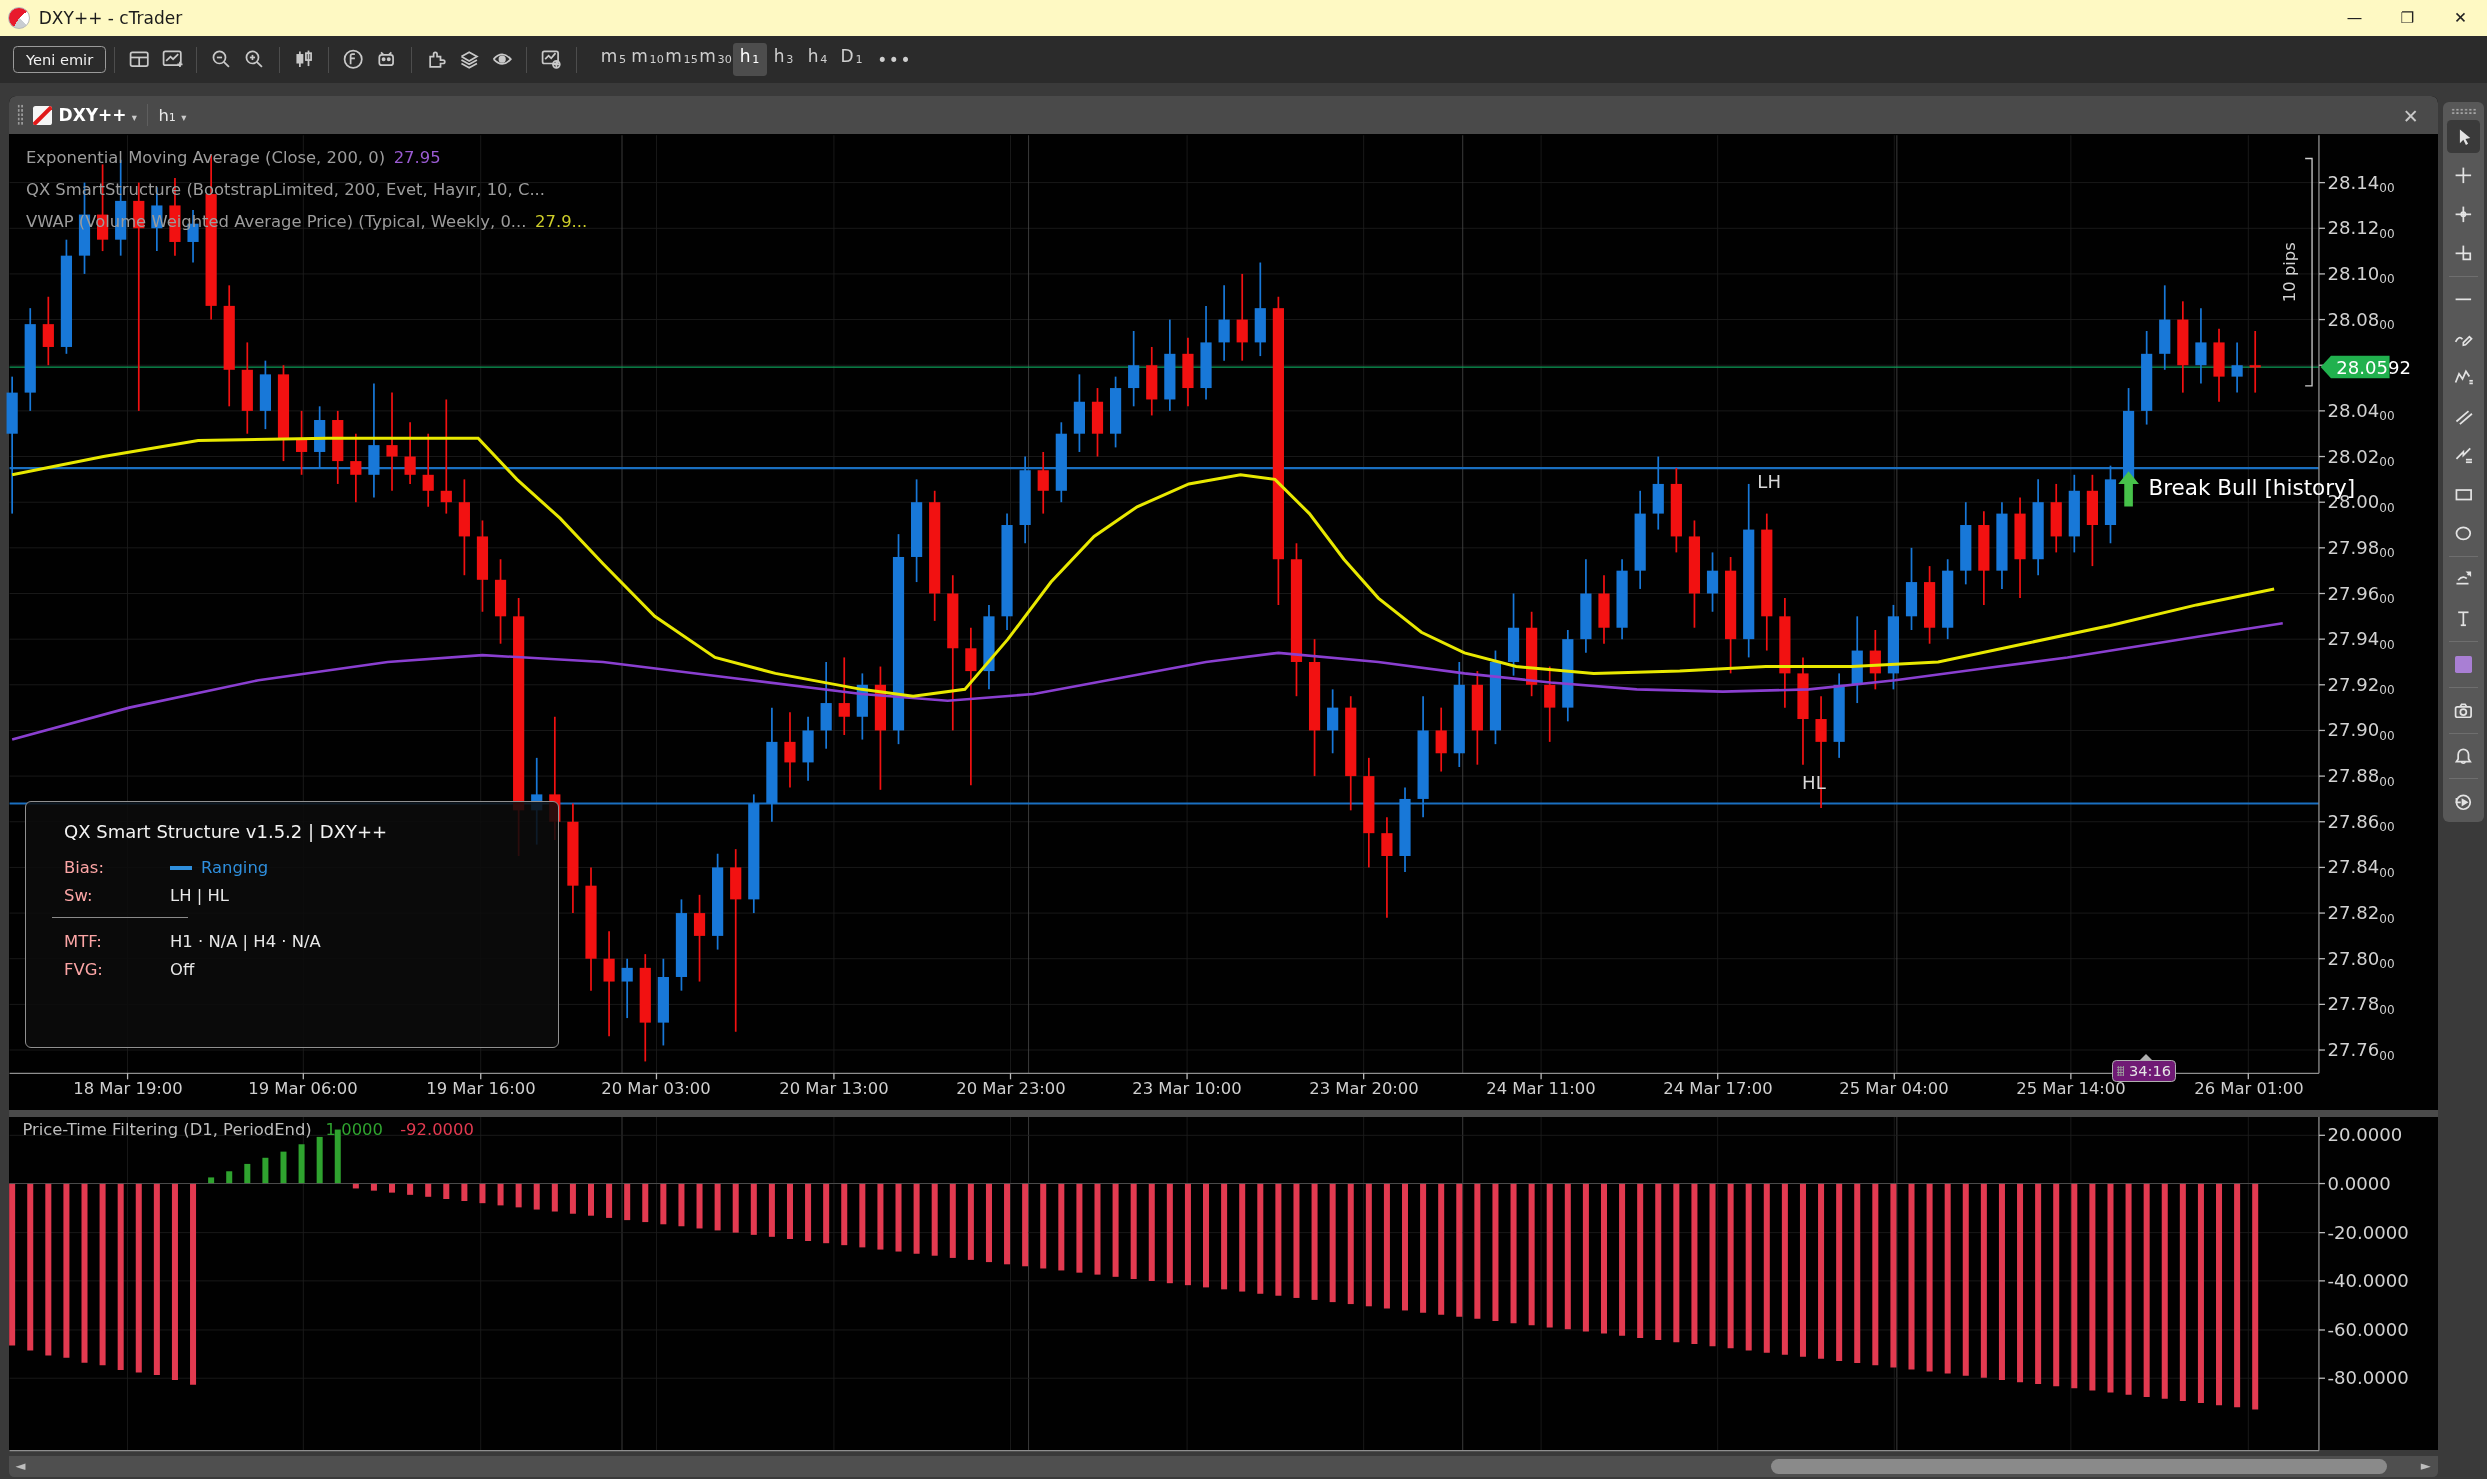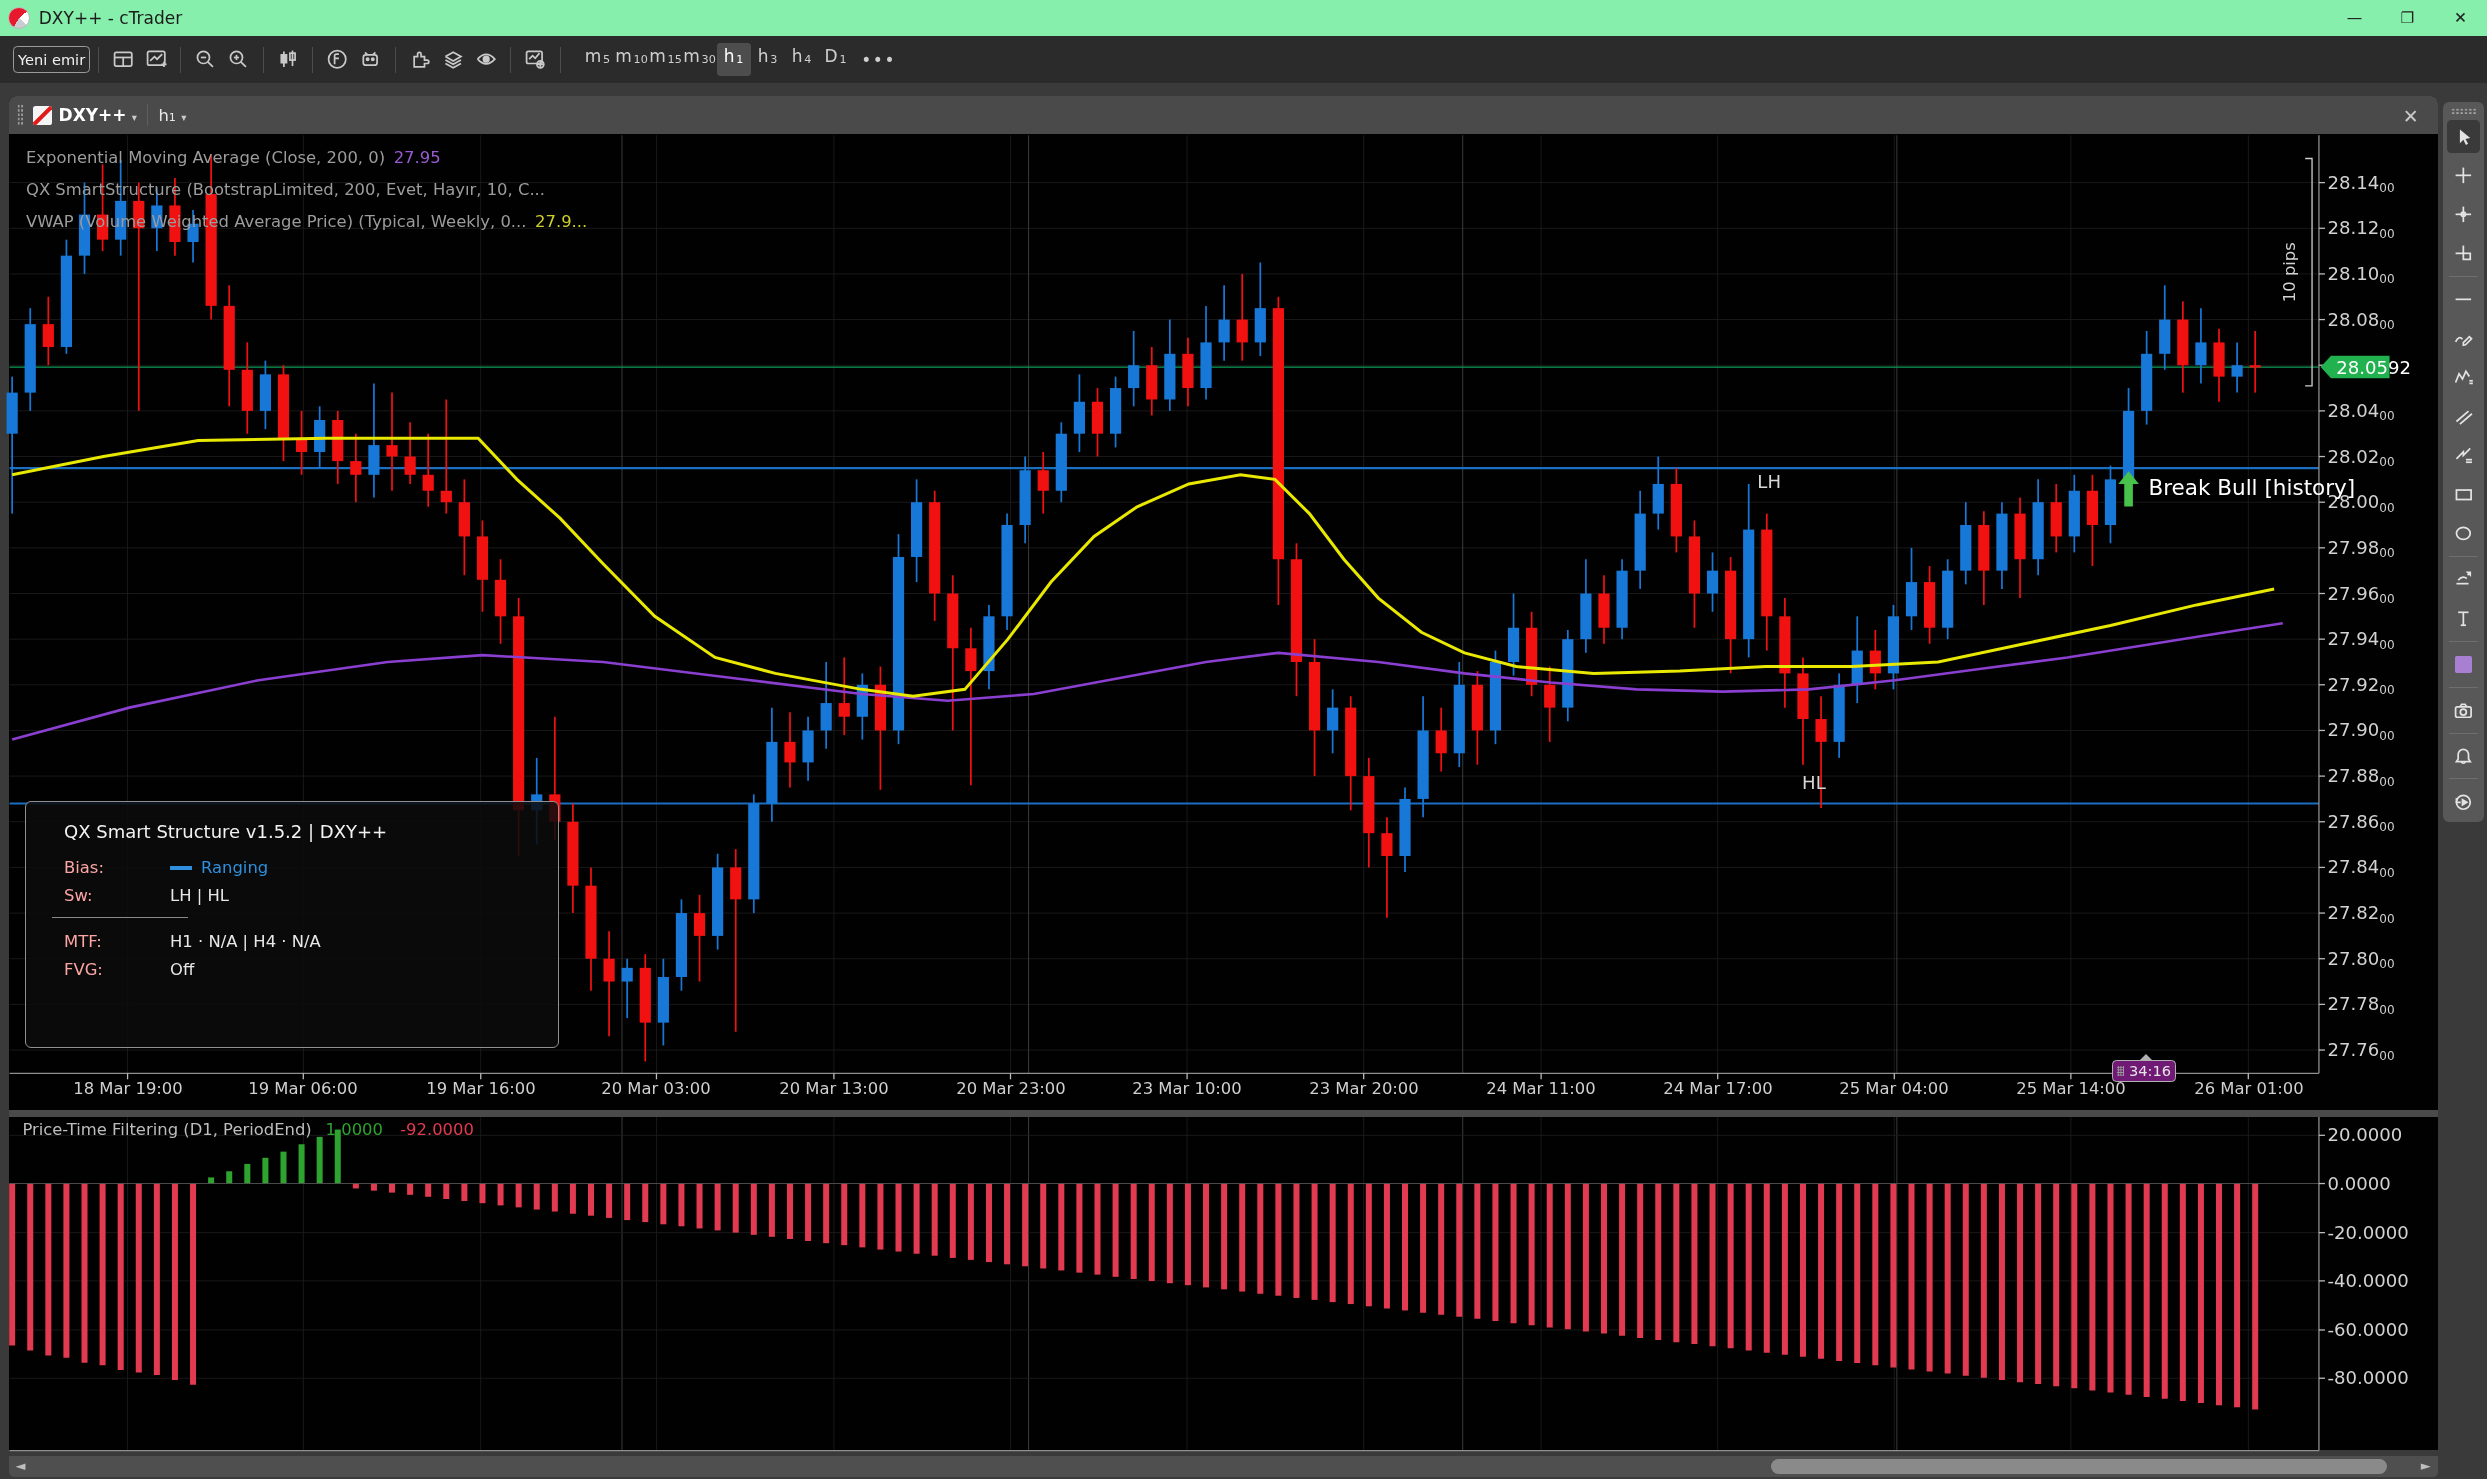--- a/index.html
+++ b/index.html
@@ -2,33 +2,33 @@
 <html style="font-size:13.8px"><head>
 <meta charset="utf-8">
 <style>
   * { margin:0; padding:0; box-sizing:border-box; }
   html,body { width:2487px; height:1479px; background:#333; overflow:hidden;
     font-family:"DejaVu Sans", sans-serif; }
   #app { position:relative; width:2487px; height:1479px; background:#3a3a3a; }
 
   
   #titlebar { position:absolute; left:0; top:0; width:2487px; height:36px;
-    background:#86efac; display:flex; align-items:center; }
+    background:#fef9c3; display:flex; align-items:center; }
   #logo { width:22.4px; height:22.4px; border-radius:50%; margin:0 8.6px 0 7.8px;
     background:conic-gradient(from 210deg, #e8192c 0deg 200deg, #fff 200deg 285deg, #c9cdd2 285deg 360deg);
     border:0.9px solid #b9b9b9; }
   #title-text { font-size:17px; color:#1b1b1b; }
   #win-btns { margin-left:auto; display:flex; height:36px; }
   .win-btn { width:53px; height:36px; display:flex; align-items:center; justify-content:center;
     color:#222; font-size:15.5px; cursor:default; }
 
   
   #toolbar { position:absolute; left:0; top:36px; width:2487px; height:47px;
     background:#2b2b2b; display:flex; align-items:center; }
-  #new-order { margin-left:13px; height:27.6px; padding:0 4px; background:#2b2b2b;
+  #new-order { margin-left:13px; height:27.6px; padding:0 12px; background:#2b2b2b;
     border:0.9px solid #9a9a9a; border-radius:4.3px; color:#f0f0f0; font-size:14.6px;
     display:flex; align-items:center; }
   .tb-sep { width:0.9px; height:26px; background:#4d4d4d; margin:0 7.8px; }
   .tb-icon { width:33px; height:33px; display:flex; align-items:center; justify-content:center;
     color:#c9c9c9; }
   .tb-icon svg { stroke:#c9c9c9; fill:none; stroke-width:2; }
   .tf-btn { min-width:34px; height:33px; display:flex; align-items:flex-start;
     justify-content:center; padding-top:2.6px; color:#cfcfcf; font-size:17px; border-radius:3.4px; }
   .tf-btn .sub { font-size:11.2px; margin-top:7.8px; margin-left:1.7px; }
   .tf-btn.sel { background:#4d4d4d; color:#fff; }

